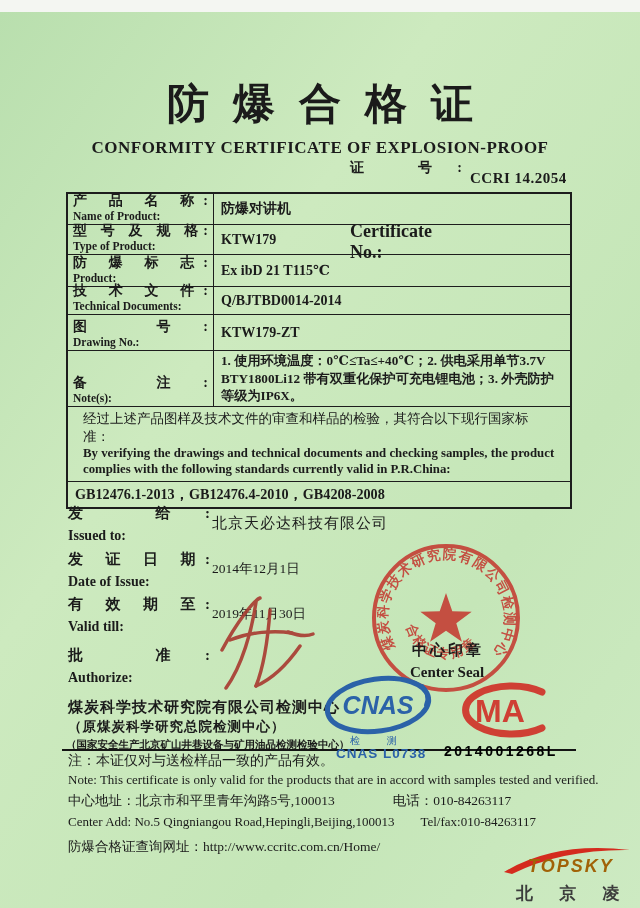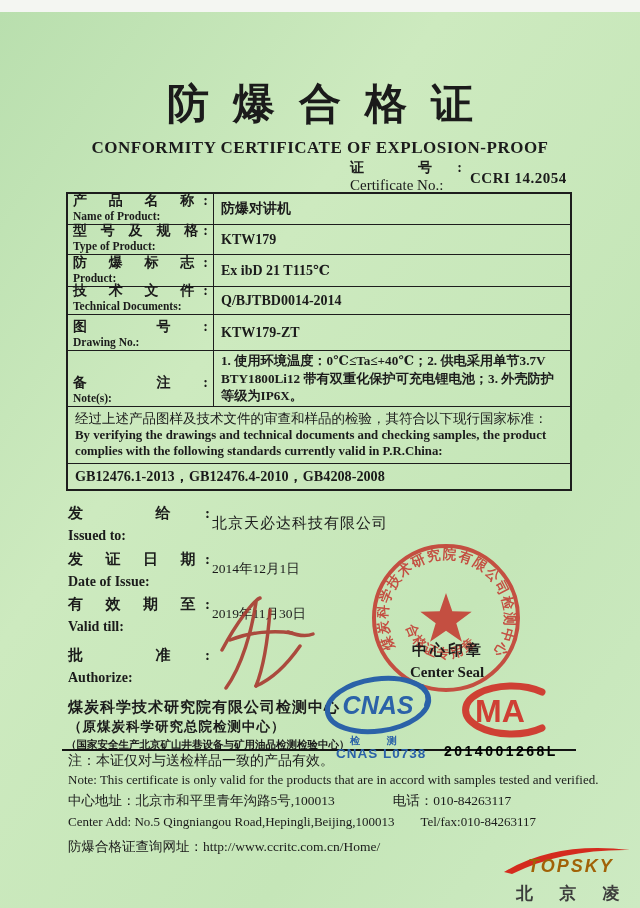--- a/index.html
+++ b/index.html
@@ -17,54 +17,54 @@
   .title {
     left:0; top:76px; width:640px; text-align:center;
     font-size:42px; font-weight:bold; letter-spacing:24px; text-indent:24px;
   }
   .subtitle {
     left:0; top:138px; width:640px; text-align:center;
     font-size:17px; font-weight:bold; letter-spacing:0.5px;
   }
   .certlab { left:350px; top:159px; width:112px; }
   .certlab .zh { font-size:14px; font-weight:bold; text-align:justify; text-align-last:justify; }
-  .certlab .en { font-size:15px; font-weight:normal; }
+  .certlab .en { font-size:18px; font-weight:bold;margin-top:44px; }
   .certval { left:470px; top:170px; font-size:15px; font-weight:bold; letter-spacing:0.5px; }
 
   .cert-table { left:66px; top:192px; width:506px; border:2px solid #1d1d1d; box-sizing:border-box; }
   .trow { display:flex; border-top:1.5px solid #1d1d1d; box-sizing:border-box; }
   .trow:first-child { border-top:none; }
   .lcell {
     width:146px; border-right:1.5px solid #1d1d1d; box-sizing:border-box;
     padding:1px 5px 1px 5px; display:flex; flex-direction:column; justify-content:flex-end;
   }
   .lzh { font-weight:bold; font-size:14px; text-align:justify; text-align-last:justify; line-height:1.1; }
   .len { font-weight:bold; font-size:11.5px; line-height:1.1; margin-top:2px; }
   .vcell { flex:1; display:flex; align-items:center; padding:2px 7px; font-weight:bold; font-size:14px; }
   .vcell.note { font-size:13.2px; line-height:1.32; font-weight:bold; }
-  .srow { border-top:1.5px solid #1d1d1d; padding:3px 7px; }
+  .srow { border-top:1.5px solid #1d1d1d; padding:3px 15px; }
   .srow .zh { font-size:13.5px; }
   .srow .en { font-size:12.8px; font-weight:bold; line-height:1.25; }
   .gbrow { border-top:1.5px solid #1d1d1d; padding:3px 7px; font-weight:bold; font-size:14.2px; }
 
   .ifield { left:68px; width:142px; }
   .ifield .zh { font-weight:bold; font-size:15px; text-align:justify; text-align-last:justify; }
   .ifield .en { font-weight:bold; font-size:14px; margin-top:5px; }
   .ival { left:212px; font-size:13.5px; }
   .ival.big { font-size:15px; letter-spacing:1px; }
 
   .caption-zh { left:412px; top:641px; font-size:15px; font-weight:bold; letter-spacing:3px; }
   .caption-en { left:410px; top:664px; font-size:15px; font-weight:bold; }
 
   .org1 { left:68px; top:698px; font-size:15px; font-weight:bold; letter-spacing:1px; }
   .org2 { left:68px; top:718px; font-size:13.5px; font-weight:bold; letter-spacing:1px; }
   .org3 { left:66px; top:738px; font-size:10.5px; font-weight:bold; }
   .rule { left:62px; top:749px; width:514px; height:2px; background:#141414; }
 
-  .cnas-cap { left:350px; top:734px; color:#2b62a8; font-size:10px; font-weight:bold; letter-spacing:12px; font-family:"Liberation Sans",sans-serif; }
+  .cnas-cap { left:350px; top:734px; color:#2b62a8; font-size:10px; font-weight:normal; letter-spacing:12px; font-family:"Liberation Sans",sans-serif; }
   .cnas-code { left:336px; top:746px; color:#2b62a8; font-size:13.5px; font-weight:bold; letter-spacing:1px; font-family:"Liberation Sans",sans-serif; }
   .cma-code { left:444px; top:743px; color:#000000; font-size:14px; font-weight:bold; letter-spacing:2.5px; font-family:"Liberation Sans",sans-serif; }
 
   .note-zh { left:68px; top:752px; font-size:14px; }
   .note-en { left:68px; top:772px; font-size:13px; }
   .addr-zh { left:68px; top:792px; font-size:13.5px; }
   .addr-zh .ph { margin-left:58px; }
   .addr-en { left:68px; top:814px; font-size:13px; }
   .addr-en .ph { margin-left:26px; }
   .urlline { left:68px; top:838px; font-size:13.5px; }

